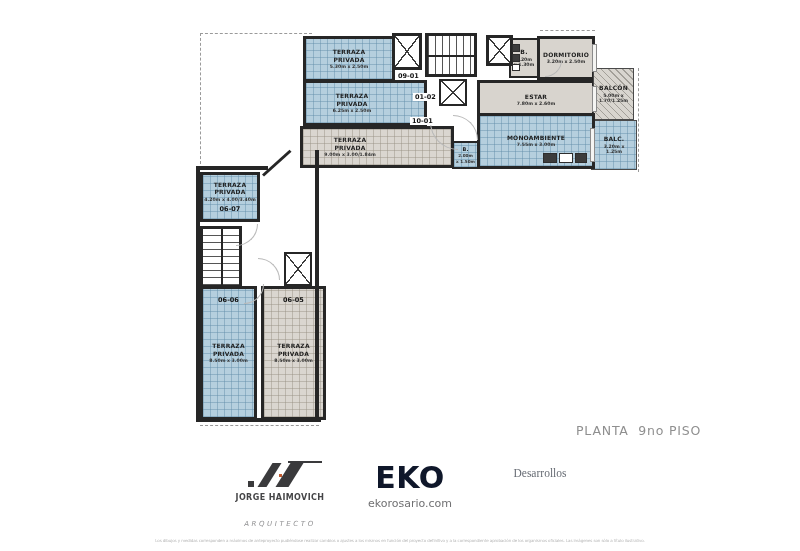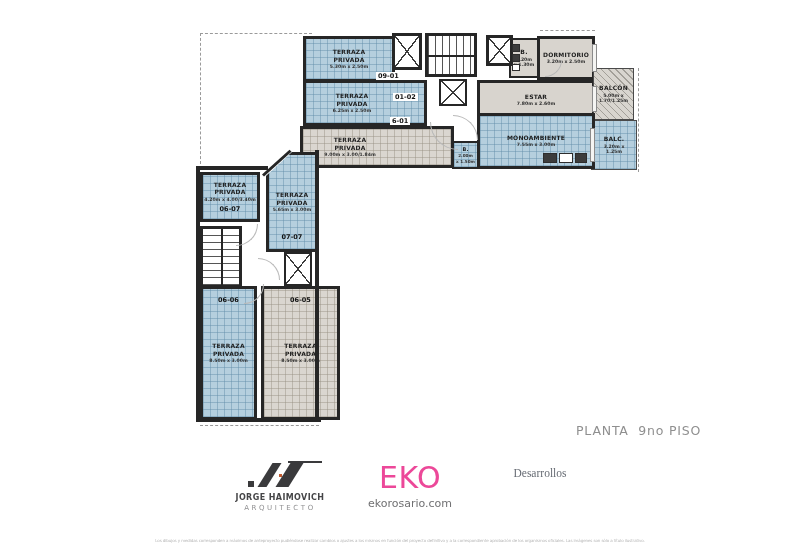--- a/index.html
+++ b/index.html
@@ -41,41 +41,41 @@
   .xbox.small{border-width:2px;}
   .stairs{position:absolute;box-sizing:border-box;background:#fff;border:3px solid #262626;}
   .stairs.v{background-image:repeating-linear-gradient(90deg,#555 0 1px, transparent 1px 7px);}
   .stairs.h{background-image:repeating-linear-gradient(0deg,#555 0 1px, transparent 1px 7px);}
   .stairs.v::after{content:"";position:absolute;left:0;right:0;top:50%;height:2px;background:#262626;}
   .stairs.h::after{content:"";position:absolute;top:0;bottom:0;left:50%;width:2px;background:#262626;}
   
   .rlabel{font-weight:bold;font-size:6px;line-height:1.25;color:#1d1d1d;text-align:center;white-space:pre-line;letter-spacing:.2px;}
   .rdims{font-weight:bold;font-size:4.6px;line-height:1.25;color:#323232;text-align:center;white-space:pre-line;margin-top:1px;}
   .runit{font-weight:bold;font-size:6.5px;color:#111;margin-top:3px;}
-  .chip{position:absolute;background:#fff;padding:0 2px;font-weight:bold;font-size:6.5px;color:#111;z-index:6;}
+  .chip{position:absolute;background:#fff;padding:0 2px;font-weight:bold;font-size:6.5px;color:#111;z-index:6;margin-left:20px;}
   
   .dash-t{border-top:1px dashed #9a9a9a;}
   .dash-l{border-left:1px dashed #9a9a9a;}
   .window{position:absolute;box-sizing:border-box;background:#f4f4f2;border:1px solid #8a8a8a;z-index:5;}
   .arc{position:absolute;box-sizing:border-box;border-top:1px solid #b9b9b9;border-right:1px solid #b9b9b9;border-top-right-radius:100%;}
   .fixt{position:absolute;display:flex;gap:2px;z-index:4;}
   .fixt .fx{box-sizing:border-box;border:1px solid #2d2d2d;background:#fff;}
   .fx.dark{background:#3c3c3c;}
   .diag{position:absolute;background:#262626;transform-origin:left center;}
   
   .caption{position:absolute;font-size:12.5px;color:#8f8f8f;letter-spacing:.8px;white-space:pre;}
   .blk{position:absolute;text-align:center;}
   .jh-logo{position:relative;width:84px;height:32px;margin:0 auto;}
   .jh-line{position:absolute;left:50px;top:3px;width:34px;height:1.5px;background:#3a3a3c;}
   .jh-bar{position:absolute;background:#3a3a3c;transform:skewX(-32deg);}
   .jh-dot{position:absolute;left:10px;bottom:3px;width:6px;height:6px;background:#3a3a3c;}
   .jh-accent{position:absolute;left:41px;top:16px;width:3px;height:3px;background:#c05a30;}
   .jh-name{font-size:8px;font-weight:bold;color:#454547;letter-spacing:.4px;margin-top:3px;}
-  .jh-role{font-size:7px;color:#909092;letter-spacing:2.6px;margin-top:2px;}
-  .eko-name{font-size:30px;font-weight:400;color:#ec4899;letter-spacing:.5px;line-height:32px;}
+  .jh-role{font-size:7px;color:#909092;letter-spacing:2.6px;margin-top:18px;font-style:italic;}
+  .eko-name{font-size:30px;font-weight:700;color:#0f172a;letter-spacing:.5px;line-height:32px;}
   .eko-site{font-size:11px;color:#707072;margin-top:3px;text-align:center;}
   .ga-name{font-family:"Liberation Serif", serif;font-size:26px;color:#565b63;line-height:28px;}
   .ga-sub{font-family:"Liberation Serif", serif;font-size:11.5px;color:#666b73;margin-top:1px;}
   .disclaimer{position:absolute;left:0;top:538px;width:800px;text-align:center;
     font-size:4px;letter-spacing:-.1px;color:#b5b5b5;white-space:nowrap;}
 </style>
 </head>
 <body>
 
 <div class="abs" style="left:0;top:0;width:800px;height:551px;">
@@ -152,52 +152,46 @@
 x 1.50m</span>
   </div>
 
   <div class="room blue-grid" style="left:200px;top:172px;width:60px;height:50px;">
     <span class="rlabel">TERRAZA
 PRIVADA</span>
     <span class="rdims">4.20m x 4.00/3.40m</span>
     <span class="runit">06-07</span>
   </div>
 
-  <div class="room blue-grid" style="left:266px;top:152px;width:52px;height:100px;clip-path:polygon(0 24%,50% 0,100% 0,100% 100%,0 100%);">
-    <span class="rlabel">TERRAZA
-PRIVADA</span>
-    <span class="rdims">5.65m x 3.00m</span>
-    <span class="runit" style="position:absolute;bottom:8px;margin:0;">07-07</span>
-  </div>
   <div class="diag" style="left:263px;top:174px;width:37px;height:3px;transform:rotate(-42deg);"></div>
 
   <div class="room blue-grid" style="left:200px;top:286px;width:57px;height:134px;">
     <span class="runit" style="position:absolute;top:7px;margin:0;">06-06</span>
     <span class="rlabel">TERRAZA
 PRIVADA</span>
     <span class="rdims">8.50m x 3.00m</span>
   </div>
 
-  <div class="room grey-grid" style="left:261px;top:286px;width:79px;height:134px;">
+  <div class="room grey-grid" style="left:261px;top:286px;width:65px;height:134px;">
     <span class="runit" style="position:absolute;top:7px;margin:0;">06-05</span>
     <span class="rlabel">TERRAZA
 PRIVADA</span>
     <span class="rdims">8.50m x 3.00m</span>
   </div>
 
   <div class="stairs v" style="left:425px;top:33px;width:52px;height:44px;"></div>
   <div class="xbox small" style="left:439px;top:79px;width:28px;height:27px;"></div>
   <div class="xbox" style="left:392px;top:33px;width:30px;height:37px;"></div>
   <div class="xbox" style="left:486px;top:35px;width:27px;height:31px;"></div>
   <div class="stairs h" style="left:200px;top:226px;width:42px;height:62px;"></div>
   <div class="xbox small" style="left:284px;top:252px;width:28px;height:34px;"></div>
 
   <div class="chip" style="left:376px;top:72px;">09-01</div>
   <div class="chip" style="left:393px;top:93px;">01-02</div>
-  <div class="chip" style="left:390px;top:117px;">6-01</div>
+  <div class="chip" style="left:390px;top:117px;">10-01</div>
 
   <div class="abs" style="left:196px;top:166px;width:72px;height:4px;background:#262626;"></div>
   <div class="abs" style="left:196px;top:166px;width:4px;height:256px;background:#262626;"></div>
   <div class="abs" style="left:196px;top:418px;width:125px;height:4px;background:#262626;"></div>
   <div class="abs" style="left:315px;top:150px;width:4px;height:272px;background:#262626;"></div>
 
   <div class="window" style="left:592px;top:44px;width:5px;height:28px;"></div>
   <div class="window" style="left:592px;top:86px;width:5px;height:26px;"></div>
   <div class="window" style="left:590px;top:128px;width:5px;height:34px;"></div>
 

